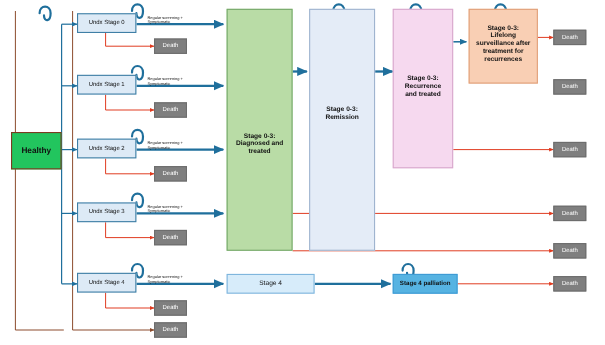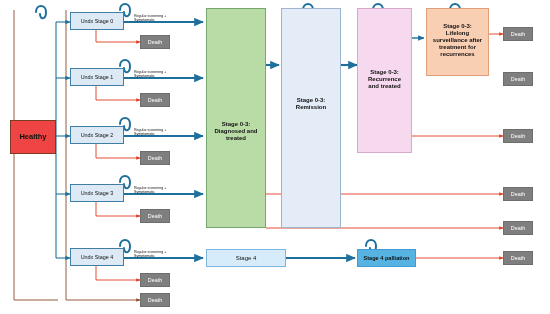--- a/index.html
+++ b/index.html
@@ -19,21 +19,21 @@
     justify-content:center;
     text-align:center;
     line-height:1.15;
     font-size:5.2px;
     color:#1b1b1b;
   }
 
   
   .healthy{
     border:1px solid #7a3b20;
-    background:#ef4444;
+    background:#22c55e;
     font-size:7.5px;
     font-weight:bold;
     color:#111;
   }
 
   
   .undx{
     border:1px solid #3f7fa6;
     background:#ddeaf6;
     font-size:5.4px;

